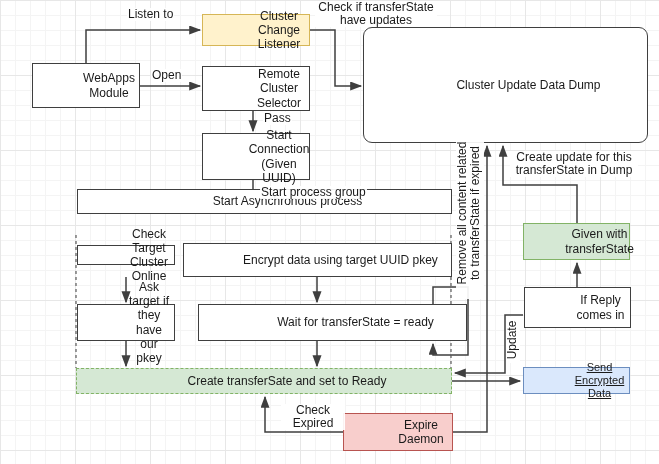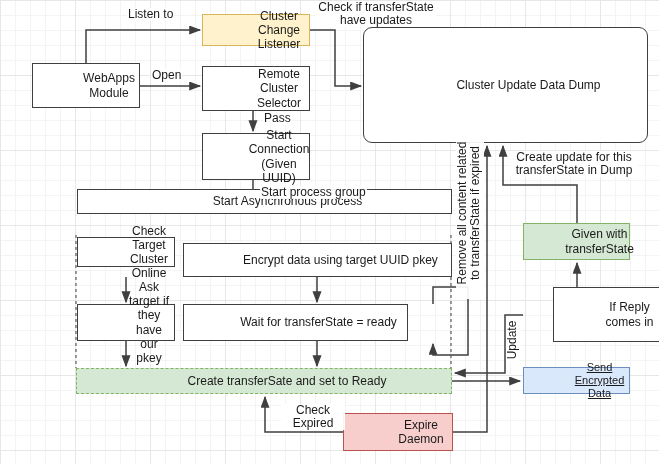--- a/index.html
+++ b/index.html
@@ -83,45 +83,45 @@
   </div>
 
   <div class="node" style="left:202px;top:133px;width:108px;height:47px">
     <span class="lbl">Start Connection (Given UUID)</span>
   </div>
 
   <div class="node" style="left:77px;top:189px;width:375px;height:25px">
     <span class="lbl">Start Asynchronous process</span>
   </div>
 
-  <div class="node" style="left:77px;top:237px;width:98px;height:30px">
+  <div class="node" style="left:77px;top:245px;width:98px;height:20px">
     <span class="lbl">Check Target Cluster Online</span>
   </div>
 
   <div class="node" style="left:183px;top:243px;width:269px;height:34px">
     <span class="lbl">Encrypt data using target UUID pkey</span>
   </div>
 
   <div class="node" style="left:77px;top:304px;width:98px;height:37px">
     <span class="lbl">Ask target if they have our pkey</span>
   </div>
 
-  <div class="node" style="left:183px;top:304px;width:225px;height:37px">
+  <div class="node" style="left:198px;top:304px;width:269px;height:37px">
     <span class="lbl">Wait for transferState = ready</span>
   </div>
 
   <div class="node dashed" style="left: 76px; top: 368px; width: 376px; height: 26px; background-color: rgb(213, 232, 212); border-color: rgb(130, 179, 102);">
     <span class="lbl">Create transferSate and set to Ready</span>
   </div>
 
   <div class="node" style="left: 523px; top: 223px; width: 107px; height: 37px; background-color: rgb(213, 232, 212); border-color: rgb(130, 179, 102);">
     <span class="lbl">Given with transferState</span>
   </div>
 
-  <div class="node" style="left:553px;top:287px;width:107px;height:55px">
+  <div class="node" style="left:524px;top:287px;width:107px;height:41px">
     <span class="lbl">If Reply comes in</span>
   </div>
 
   <div class="node fs11" style="left: 523px; top: 367px; width: 107px; height: 27px; background-color: rgb(218, 232, 252); border-color: rgb(108, 142, 191);">
     <span class="lbl">Send Encrypted Data</span>
   </div>
 
   <div class="node" style="left: 343px; top: 413px; width: 110px; height: 38px; background-color: rgb(248, 206, 204); border-color: rgb(184, 84, 80);">
     <span class="lbl">Expire Daemon</span>
   </div>

